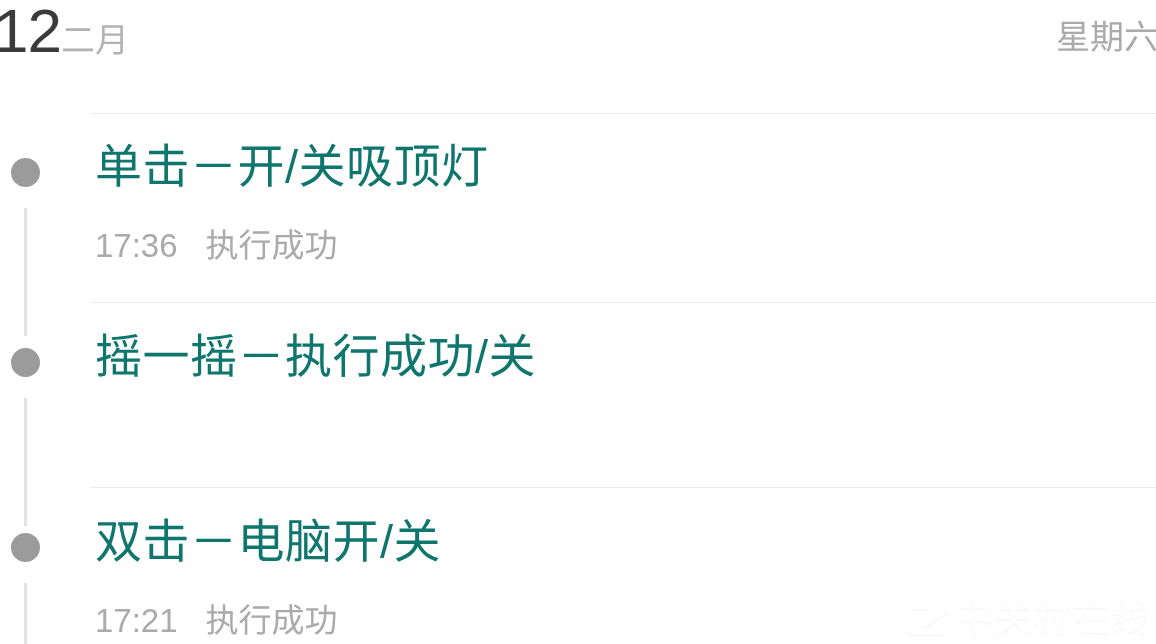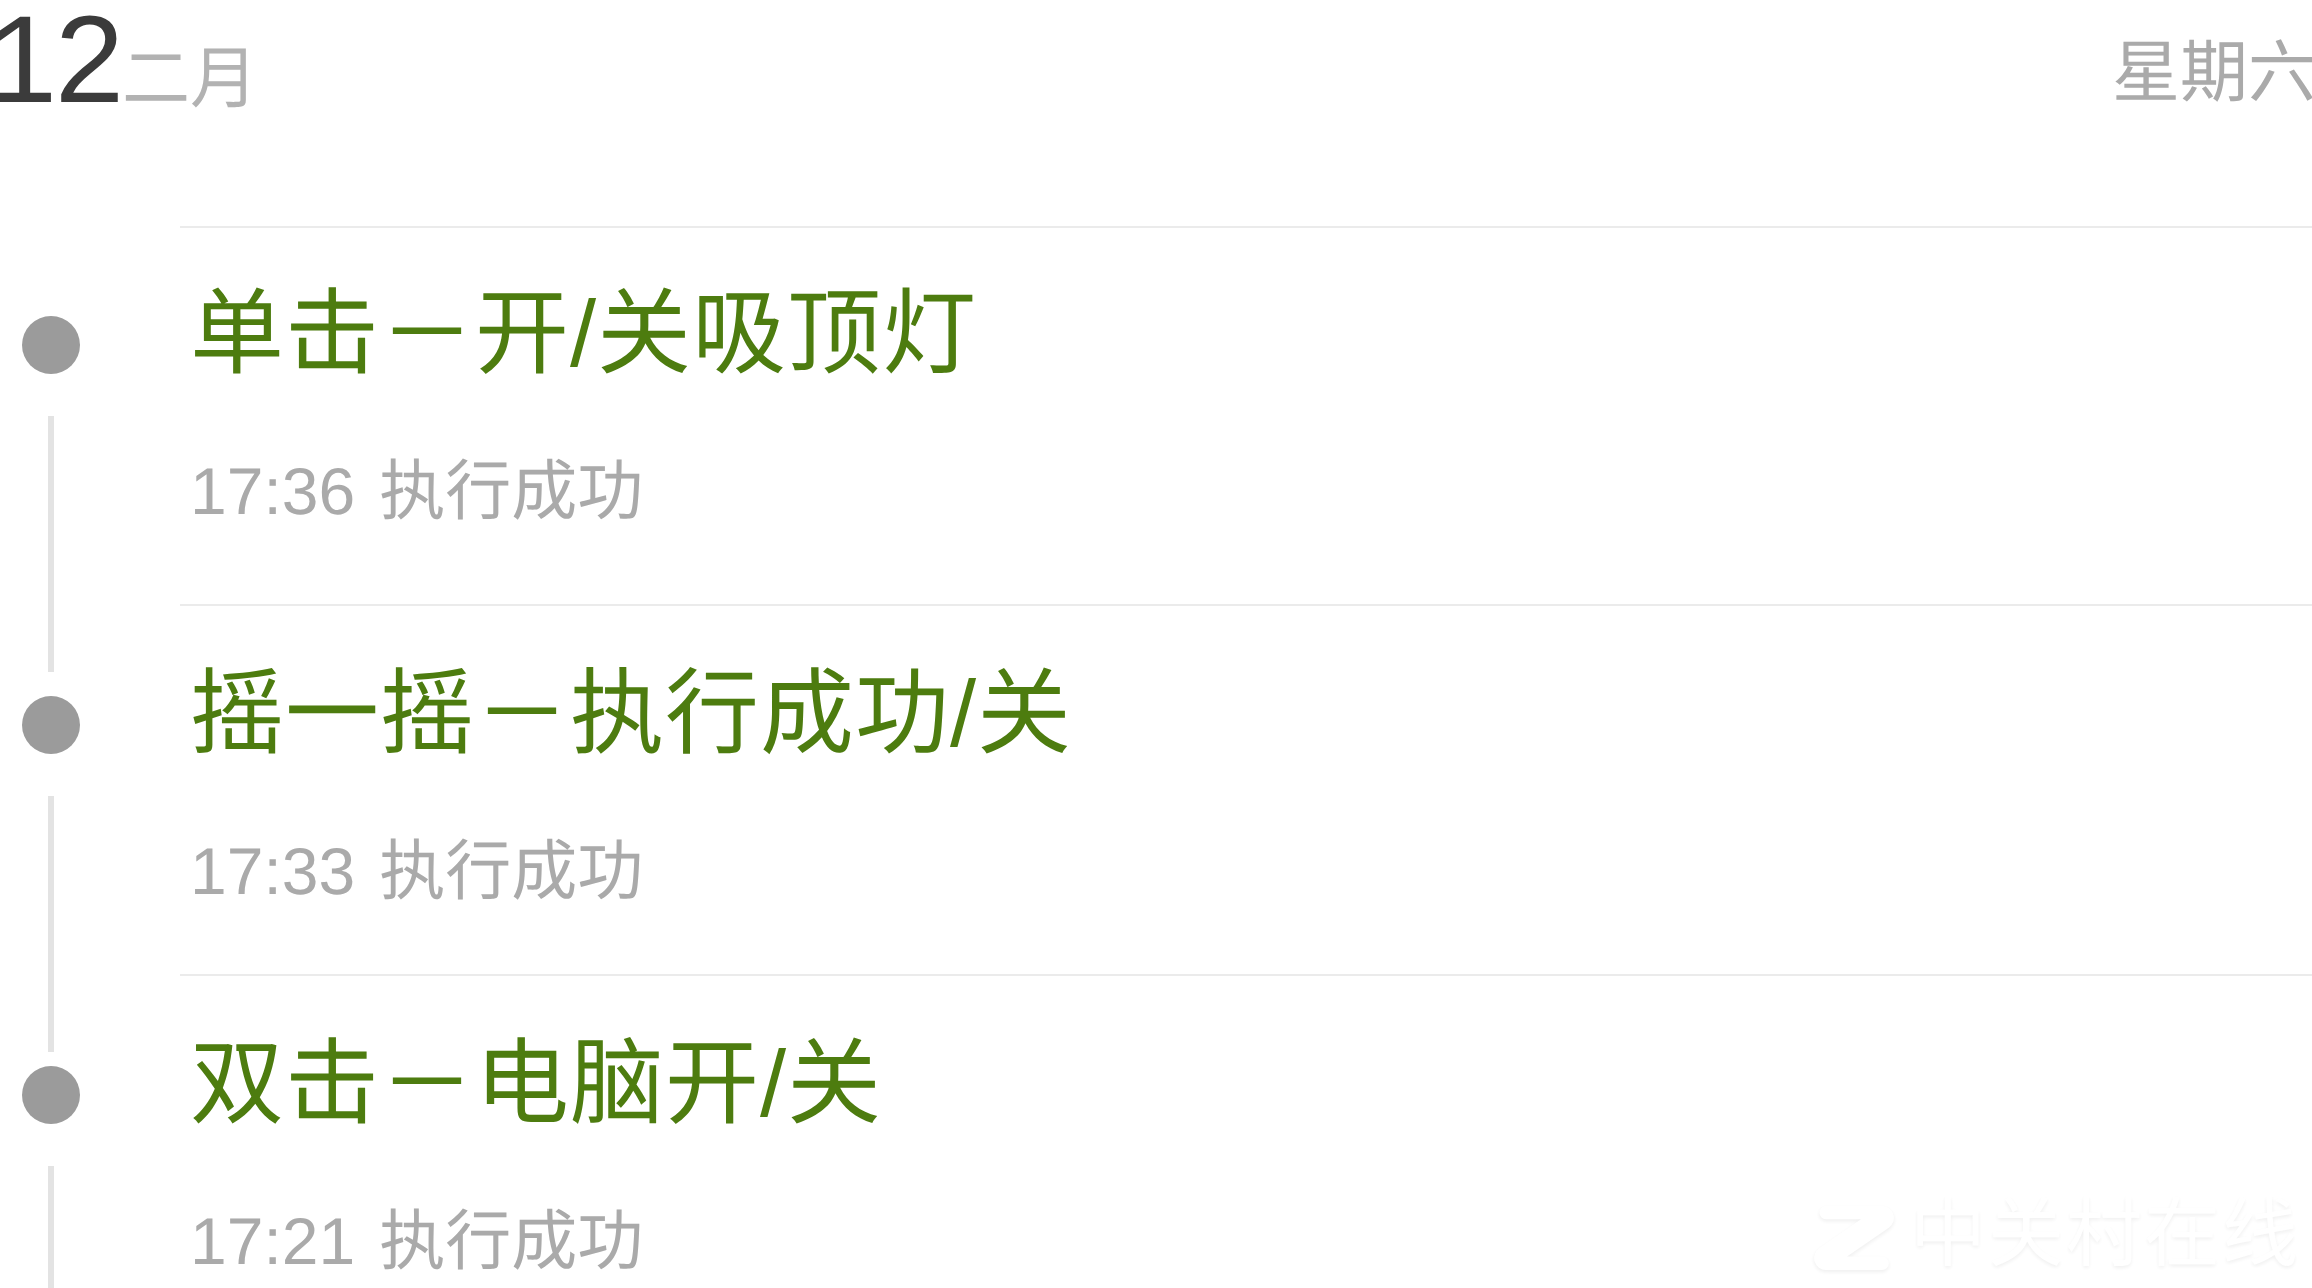--- a/index.html
+++ b/index.html
@@ -115,36 +115,36 @@
     right: 0;
     top: 0;
     height: 100%;
   }
   .entry-title {
     position: absolute;
     left: 5px;
     top: 28px;
     font-size: 47px;
     line-height: 52px;
-    color: #4d7c0f;
+    color: #0f766e;
     white-space: nowrap;
     font-weight: 400;
     letter-spacing: 0.5px;
   }
   .entry-meta {
     position: absolute;
     left: 5px;
     top: 115px;
     font-size: 33px;
     line-height: 36px;
     color: #aaaaaa;
     white-space: nowrap;
     font-weight: 400;
   }
-  .entry-meta .meta-time { margin-right: 12px; }
+  .entry-meta .meta-time { margin-right: 28px; }
 
   .entry-divider {
     position: absolute;
     left: 90px;
     right: 0;
     bottom: 0;
     height: 1px;
     background: #ebebeb;
   }
   .entry:last-child .entry-divider { display: none; }
@@ -205,23 +205,20 @@
       <div class="entry-divider"></div>
     </div>
 
     <div class="entry">
       <div class="entry-rail">
         <span class="rail-dot"></span>
         <span class="rail-line"></span>
       </div>
       <div class="entry-body">
         <div class="entry-title">摇一摇－执行成功/关</div>
-        <div class="entry-meta">
-          <span class="meta-time">17:33</span><span class="meta-status">执行成功</span>
-        </div>
       </div>
       <div class="entry-divider"></div>
     </div>
 
     <div class="entry">
       <div class="entry-rail">
         <span class="rail-dot"></span>
         <span class="rail-line"></span>
       </div>
       <div class="entry-body">

